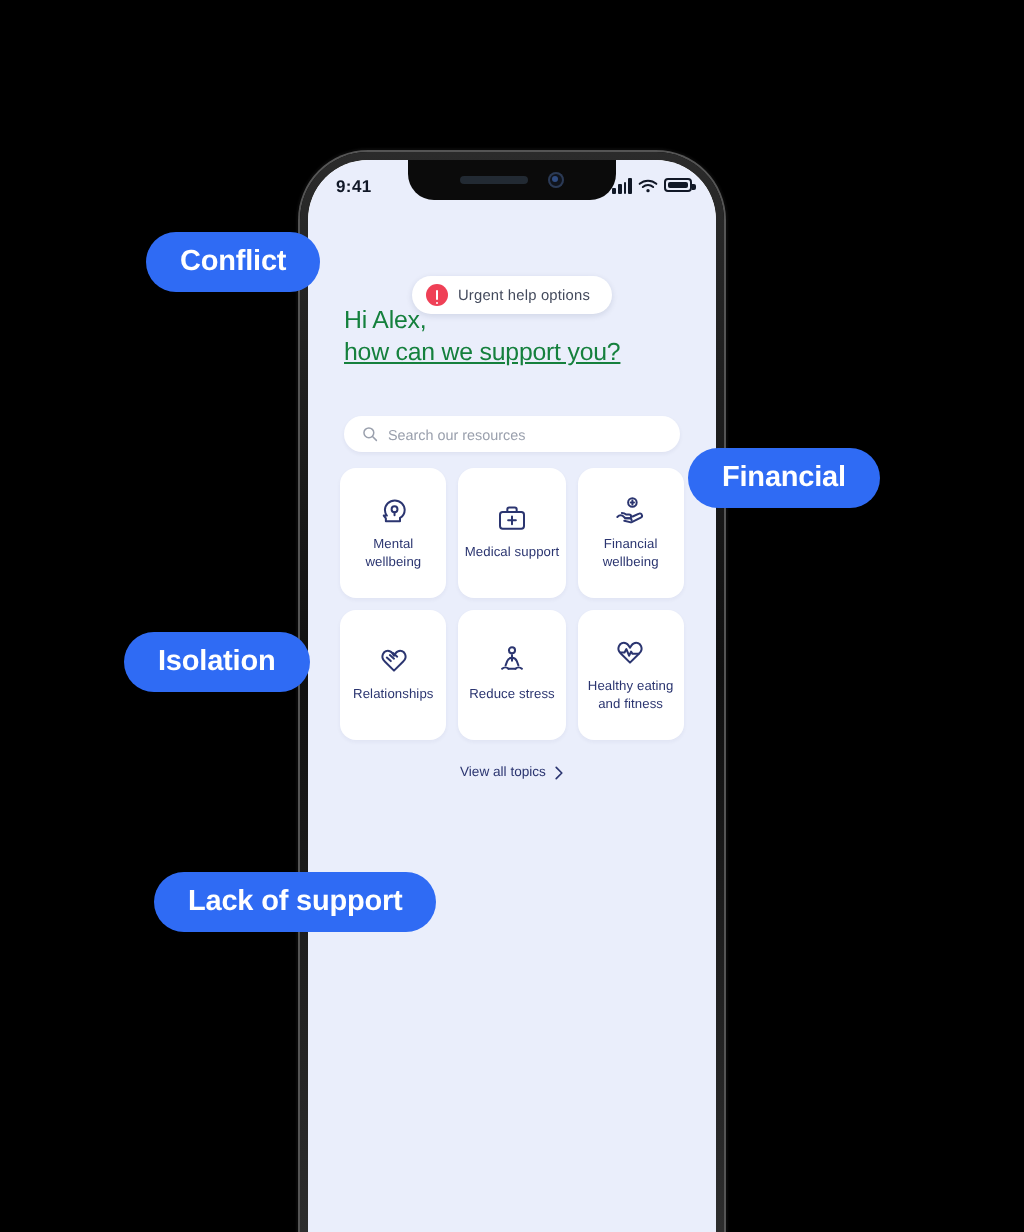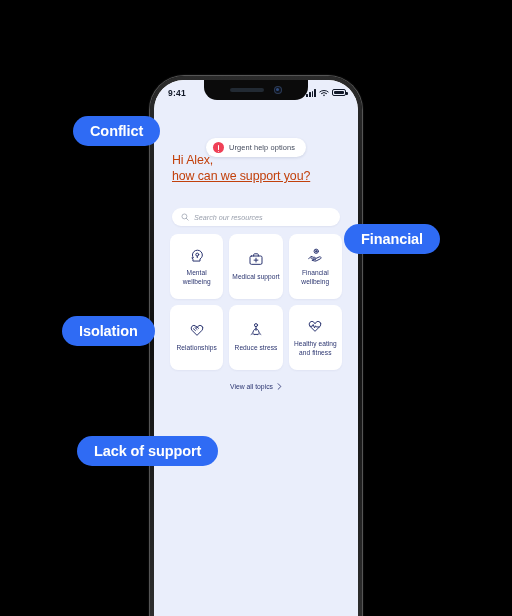--- a/index.html
+++ b/index.html
@@ -178,21 +178,21 @@
     color: #434a5c;
     letter-spacing: .1px;
   }
 
   
   .greeting {
     position: absolute;
     top: 72px;
     left: 18px;
     right: 16px;
-    color: #c2410c;
+    color: #15803d;
     font-size: 12.4px;
     line-height: 16px;
     font-weight: 400;
     letter-spacing: -.1px;
   }
   .greeting .l2 { display:block;text-decoration:underline; }
 
   
   .search {
     position: absolute;
@@ -208,21 +208,20 @@
     padding: 0 9px;
     box-shadow: 0 1px 2px rgba(30,40,90,.06);
   }
   .search-input {
     border: 0; outline: 0; background: transparent;
     font-family: "Liberation Sans", sans-serif;
     font-size: 7.2px;
     color: #5b6170;
     width: 100%;
     padding: 0;
-    font-style: italic;
   }
   .search-input::placeholder { color: #9aa0ad; }
   .mag {
     width: 8px; height: 8px;
     flex: 0 0 auto;
     color: #9aa0ad;
   }
 
   
   .grid {

